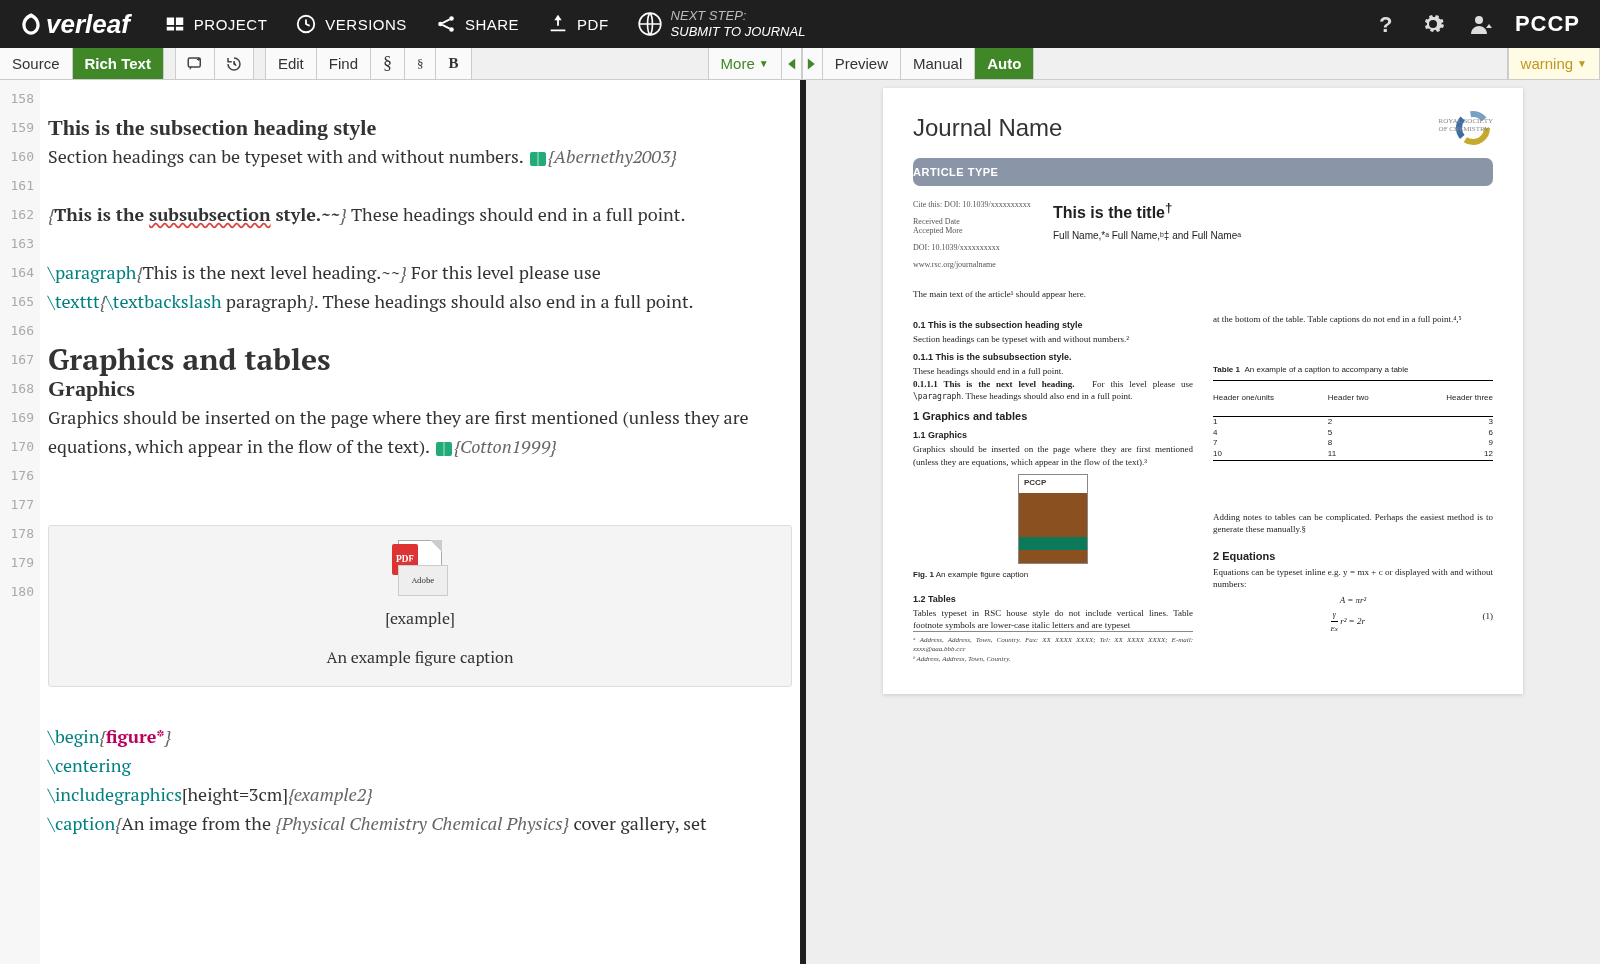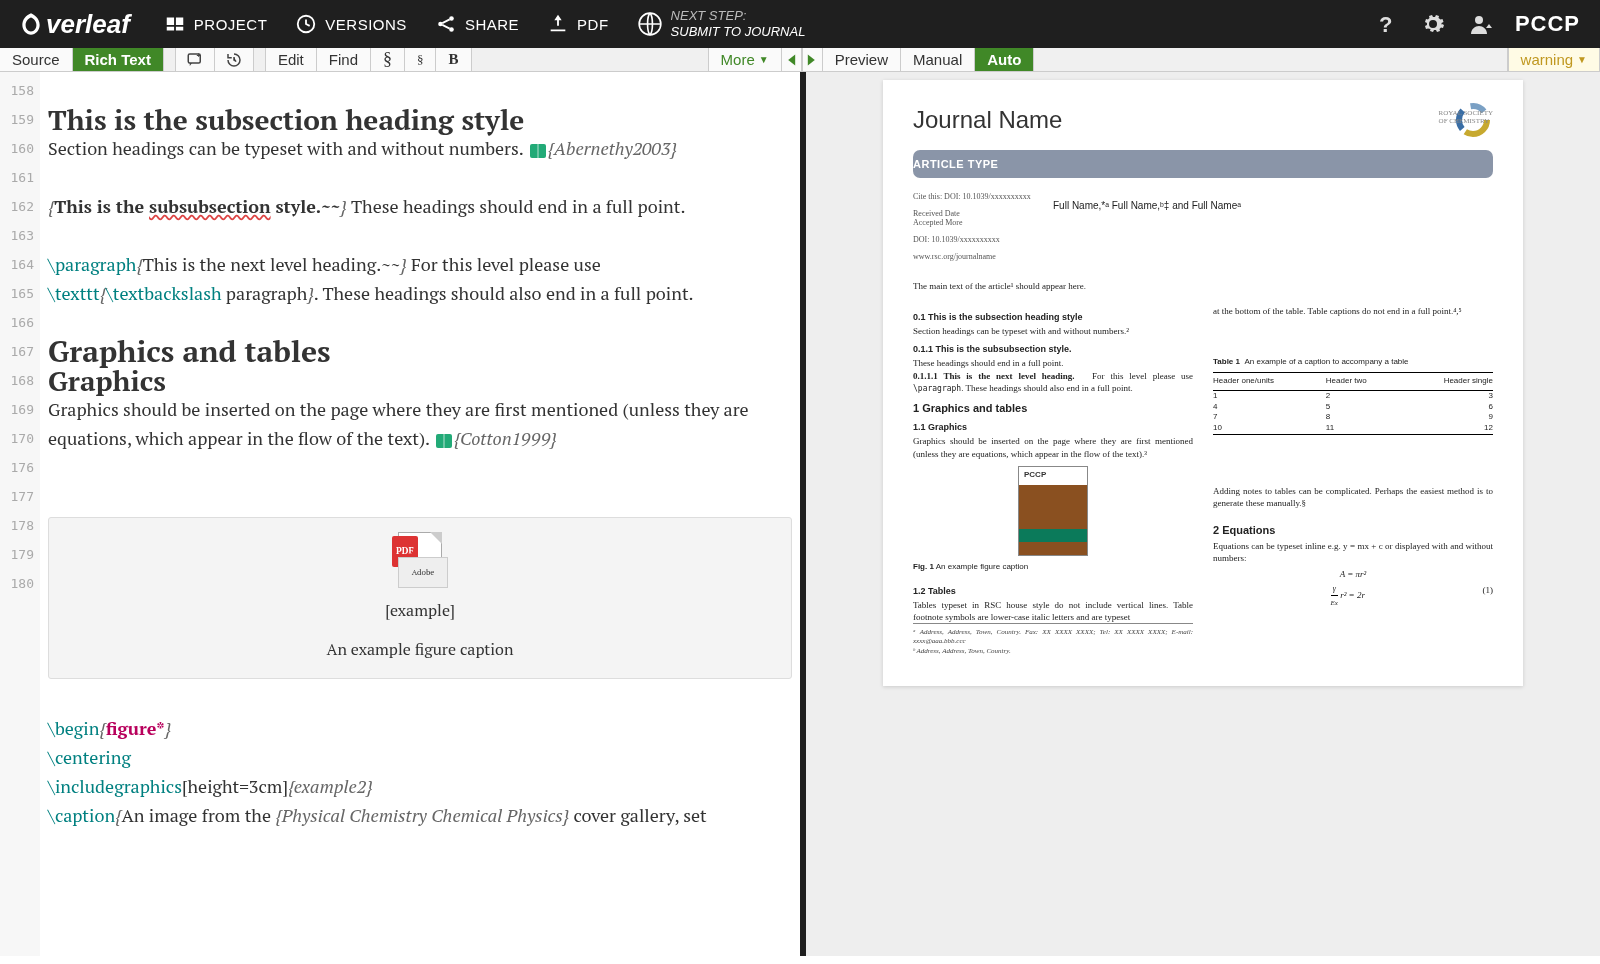--- a/index.html
+++ b/index.html
@@ -10,21 +10,21 @@
 .topbtn { display: flex; align-items: center; gap: 8px; padding: 0 14px; height: 48px; cursor: pointer; font-size: 15px; letter-spacing: .5px; }
 .topbtn svg { width: 22px; height: 22px; }
 .nextstep-wrap { display:flex; align-items:center; gap:8px; padding:0 14px; }
 .nextstep { font-style: italic; font-size: 13px; line-height: 1.2; }
 .nextstep .l1 { color:#bbb; }
 .spacer { flex: 1; }
 .brand { font-size: 22px; font-weight: 700; letter-spacing: 1px; margin: 0 10px; }
 .iconbtn { padding: 0 12px; height:48px; display:flex; align-items:center; cursor:pointer; }
 .iconbtn svg { width: 24px; height: 24px; fill: #ddd; }
 
-.toolbar { background: #f0f0f0; border-bottom: 1px solid #ccc; height: 24px; display: flex; align-items: stretch; font-size: 15px; }
+.toolbar { background: #f0f0f0; border-bottom: 1px solid #ccc; height: 32px; display: flex; align-items: stretch; font-size: 15px; }
 .tbtn { padding: 0 12px; display: flex; align-items: center; border-right: 1px solid #ccc; cursor: pointer; background:#fafafa; }
 .tbtn.active { background: #408827; color: #fff; font-weight:600; }
 .tbtn.green-text { color: #408827; }
 .tbtn.small { font-family: Georgia, serif; }
 .tbtn.icon-only { padding: 0 10px; }
 .tbtn svg { width:18px; height:18px; }
 .tb-spacer { flex:1; border-right:1px solid #ccc; }
 .warning-btn { background:#fffbe5; color:#c09820; border-left:1px solid #ccc; }
 
 .split { display: flex; height: calc(100vh - 80px); }
@@ -34,21 +34,21 @@
 .pane-right { flex:1; background:#eee; overflow:auto; }
 
 .gutter { width: 40px; background: #f7f7f7; color: #aaa; text-align: right; padding: 4px 6px 0 0; font-size: 13px; line-height: 29px; user-select:none; font-family: Menlo, monospace; }
 .editor { flex:1; padding: 4px 8px; font-size: 18px; line-height: 29px; font-family: "PT Serif", Georgia, serif; overflow:auto; }
 .editor .row { min-height: 29px; }
 .cmd { color: #008080; }
 .arg { color: #b8005c; font-weight:600; }
 .kw { font-weight: 700; }
 .brace { color: #666; font-style: italic; }
 .h1 { font-size: 30px; font-weight: 800; }
-.h2 { font-size: 28px; font-weight: 800; }
+.h2 { font-size: 22px; font-weight: 800; font-family: Liberation Serif, serif; }
 .underline-wavy { text-decoration: underline wavy #d44; text-decoration-skip-ink: none; }
 .book-icon { display:inline-block; width:16px; height:14px; background:#2a7; border-radius:2px; vertical-align:middle; margin:0 2px; position:relative; }
 .book-icon::after { content:""; position:absolute; left:7px; top:0; bottom:0; width:2px; background:#fff5; }
 .figbox { background:#f4f4f4; border:1px solid #ddd; border-radius:3px; margin:6px 0; padding:14px; text-align:center; font-size:16px; }
 .figbox .pdfi { width:56px; height:56px; margin:0 auto 8px; position:relative; }
 .figbox .pdfi .page { width:44px; height:56px; background:#fff; border:1px solid #aaa; margin:0 auto; position:relative; }
 .figbox .pdfi .fold { position:absolute; top:0; right:6px; width:0; height:0; border-left:12px solid transparent; border-top:12px solid #ccc; }
 .figbox .pdfi .pdftag { position:absolute; top:4px; left:0; background:#d33; color:#fff; font-size:9px; font-weight:bold; padding:1px 4px; border-radius:2px; }
 .figbox .pdfi .swirl { position:absolute; bottom:14px; left:12px; width:22px; height:22px; border:2px solid #d33; border-top-color:transparent; border-right-color:transparent; border-radius:50%; transform:rotate(20deg); }
 .figbox .pdfi .adobe { position:absolute; bottom:0; left:6px; right:0; background:#eee; border:1px solid #ccc; font-size:8px; text-align:center; }
@@ -66,21 +66,21 @@
 .meta-right { flex:1; }
 .ptitle { font-family: Arial, sans-serif; font-size:16px; font-weight:700; }
 .authors { font-size:10px; margin:8px 0 10px; font-family: Arial, sans-serif; }
 .abstract { font-size:9px; text-align:justify; font-family: Arial, sans-serif; line-height:1.35; }
 .body-cols { display:flex; gap:20px; margin-top:14px; font-size:9px; line-height:1.35; }
 .col { flex:1; text-align: justify; }
 .sh { font-family: Arial, sans-serif; font-weight:700; margin:6px 0 2px; text-align:left; }
 .sh.big { font-size:11px; }
 .tt { font-family: Menlo, monospace; font-size:8px; }
 .ptable { width:100%; font-size:8px; margin:4px 0; border-collapse:collapse; font-family: Arial, sans-serif; }
-.ptable th { border-top:1px solid #000; border-bottom:1px solid #000; text-align:left; font-weight:400; padding:3px 0;margin-top:8px; }
+.ptable th { border-top:1px solid #000; border-bottom:1px solid #000; text-align:left; font-weight:400; padding:12px 0;margin-top:8px; }
 .ptable td { padding:0; }
 .ptable tr.last td { border-bottom:1px solid #000; }
 .cover { width:70px; height:90px; margin:6px auto; display:block; border:1px solid #888; background:linear-gradient(#fff 0 20%, #8a5020 20% 70%, #0b7a5a 70% 85%, #8a5020 85%); position:relative; }
 .cover::before { content:"PCCP"; position:absolute; top:3px; left:5px; font-size:8px; font-weight:700; font-family:Arial; color:#333; }
 .footnotes { border-top:1px solid #888; margin-top:0; padding-top:4px; font-size:7px; font-style:italic; color:#444; }
 .eqno { float:right; }
 .eq { text-align:center; font-family: 'Times New Roman', serif; font-style: italic; margin:4px 0; }
 .arrow-collapse { width:20px; display:flex; align-items:center; justify-content:center; background:#fafafa; border-right:1px solid #ccc; cursor:pointer; }
 .arrow-collapse svg { fill:#408827; }
 </style>
@@ -282,20 +282,21 @@
       </div>
       <div class="arttype">ARTICLE TYPE</div>
       <div class="meta-title-row">
         <div class="meta-left">
           <p>Cite this: DOI: 10.1039/xxxxxxxxxx</p>
           <p><span>Received Date</span><br><span>Accepted More</span></p>
           <p>DOI: 10.1039/xxxxxxxxxx</p>
           <p>www.rsc.org/journalname</p>
         </div>
         <div class="meta-right">
+          <div class="ptitle"><span>This is the title</span><sup>†</sup></div>
           <div class="authors">Full Name,*ᵃ Full Name,ᵇ‡ and Full Nameᵃ</div>
         </div>
       </div>
       <div style="margin-top:12px;font-size:9px;">The main text of the article¹ should appear here.</div>
       <div class="body-cols">
         <div class="col">
           <div class="sh">0.1   This is the subsection heading style</div>
           <div>Section headings can be typeset with and without numbers.²</div>
           <div class="sh">0.1.1   This is the subsubsection style.</div>
           <div>These headings should end in a full point.</div>
@@ -313,21 +314,21 @@
           </div>
         </div>
         <div class="col">
           <div>at the bottom of the table. Table captions do not end in a full point.⁴,⁵</div>
           <div style="font-size:8px;font-family:Arial;margin-top:40px;"><b>Table 1</b>&nbsp;&nbsp;An example of a caption to accompany a table</div>
           <table class="ptable">
             <tbody>
                 <tr>
                   <th>Header one/units</th>
                   <th>Header two</th>
-                  <th style="text-align:right">Header single</th>
+                  <th style="text-align:right">Header three</th>
                 </tr>
             <tr>
                   <td>1</td>
                   <td>2</td>
                   <td style="text-align:right">3</td>
                 </tr>
             <tr>
                   <td>4</td>
                   <td>5</td>
                   <td style="text-align:right">6</td>

